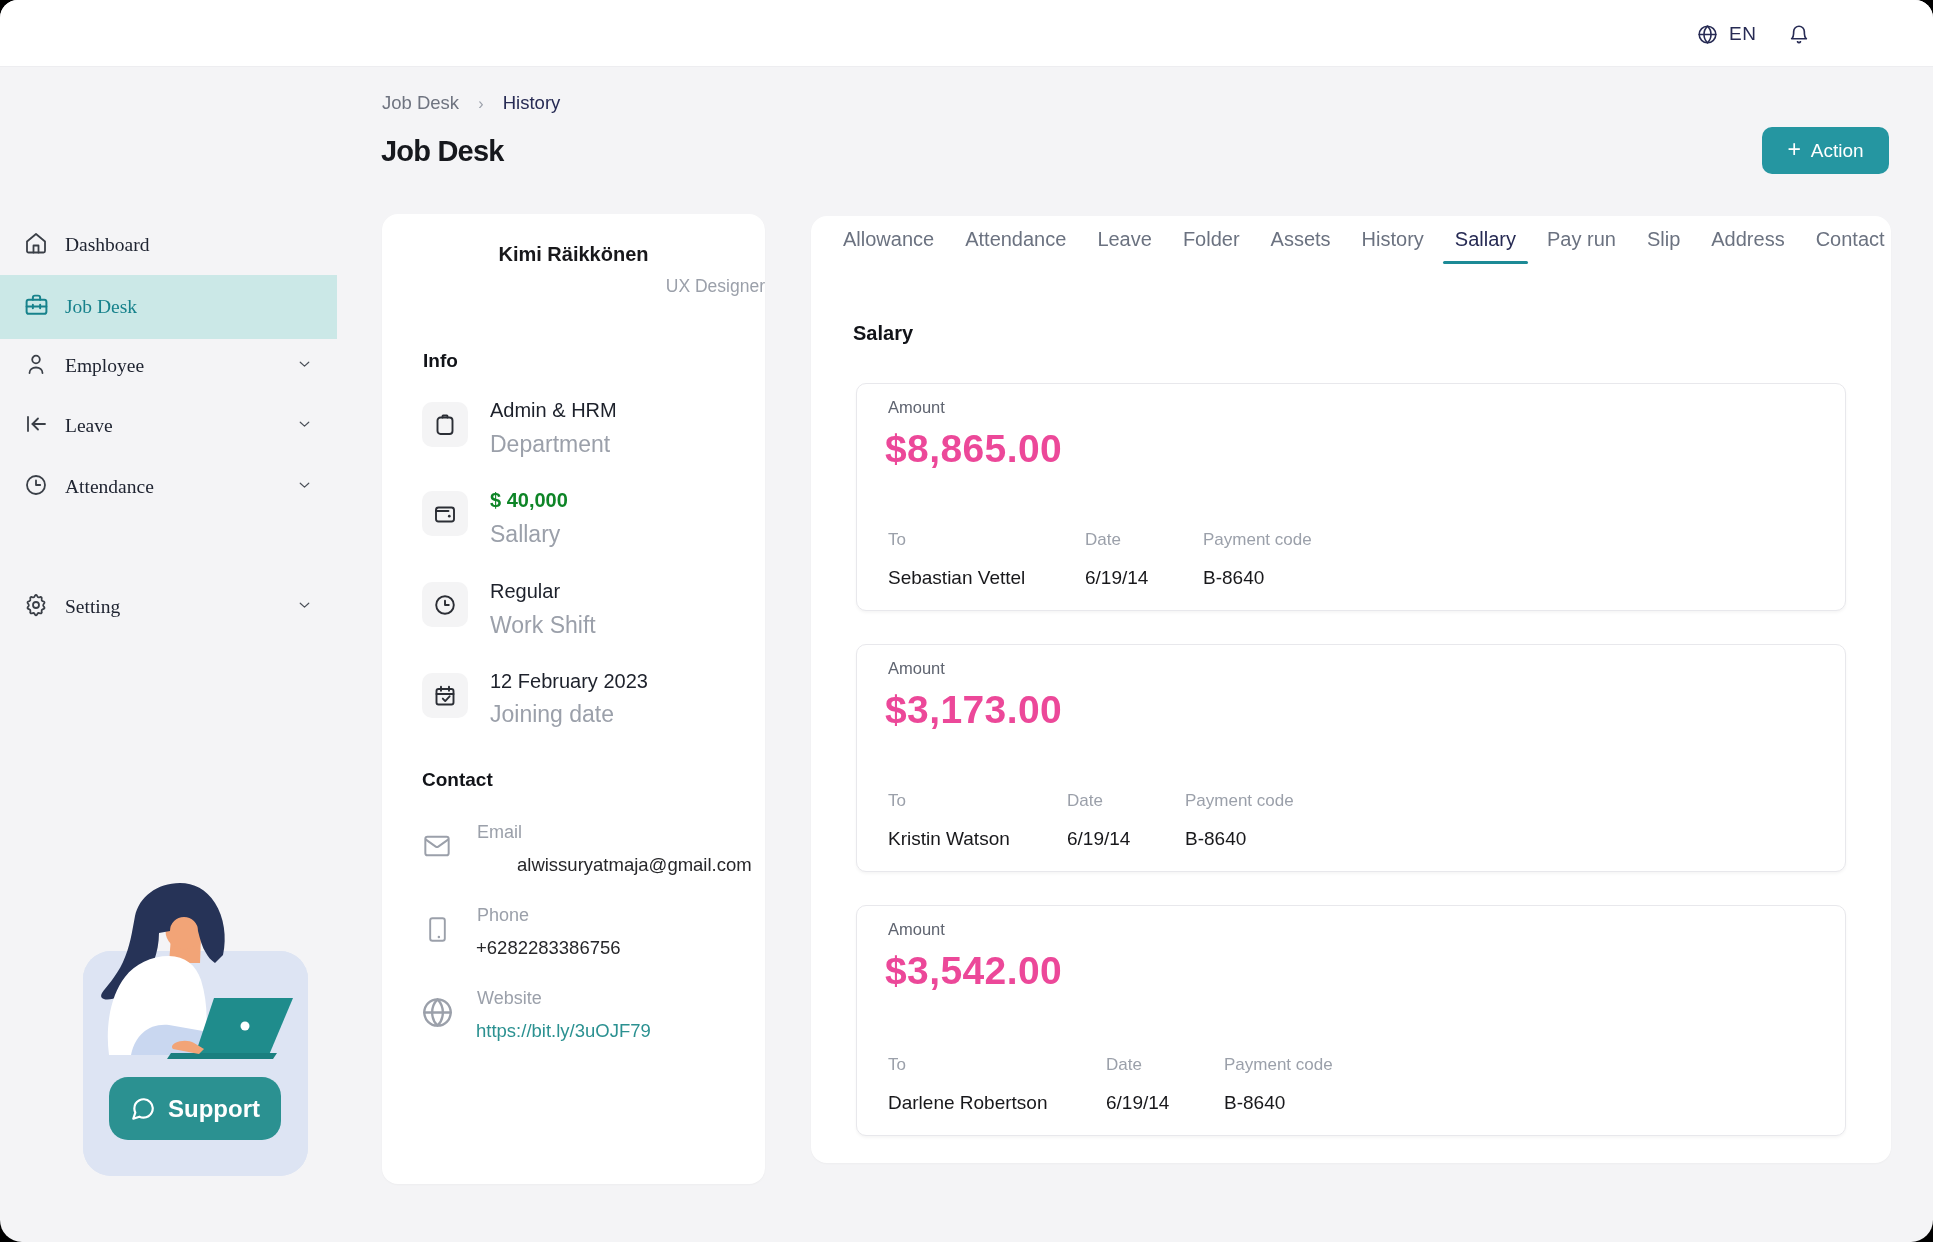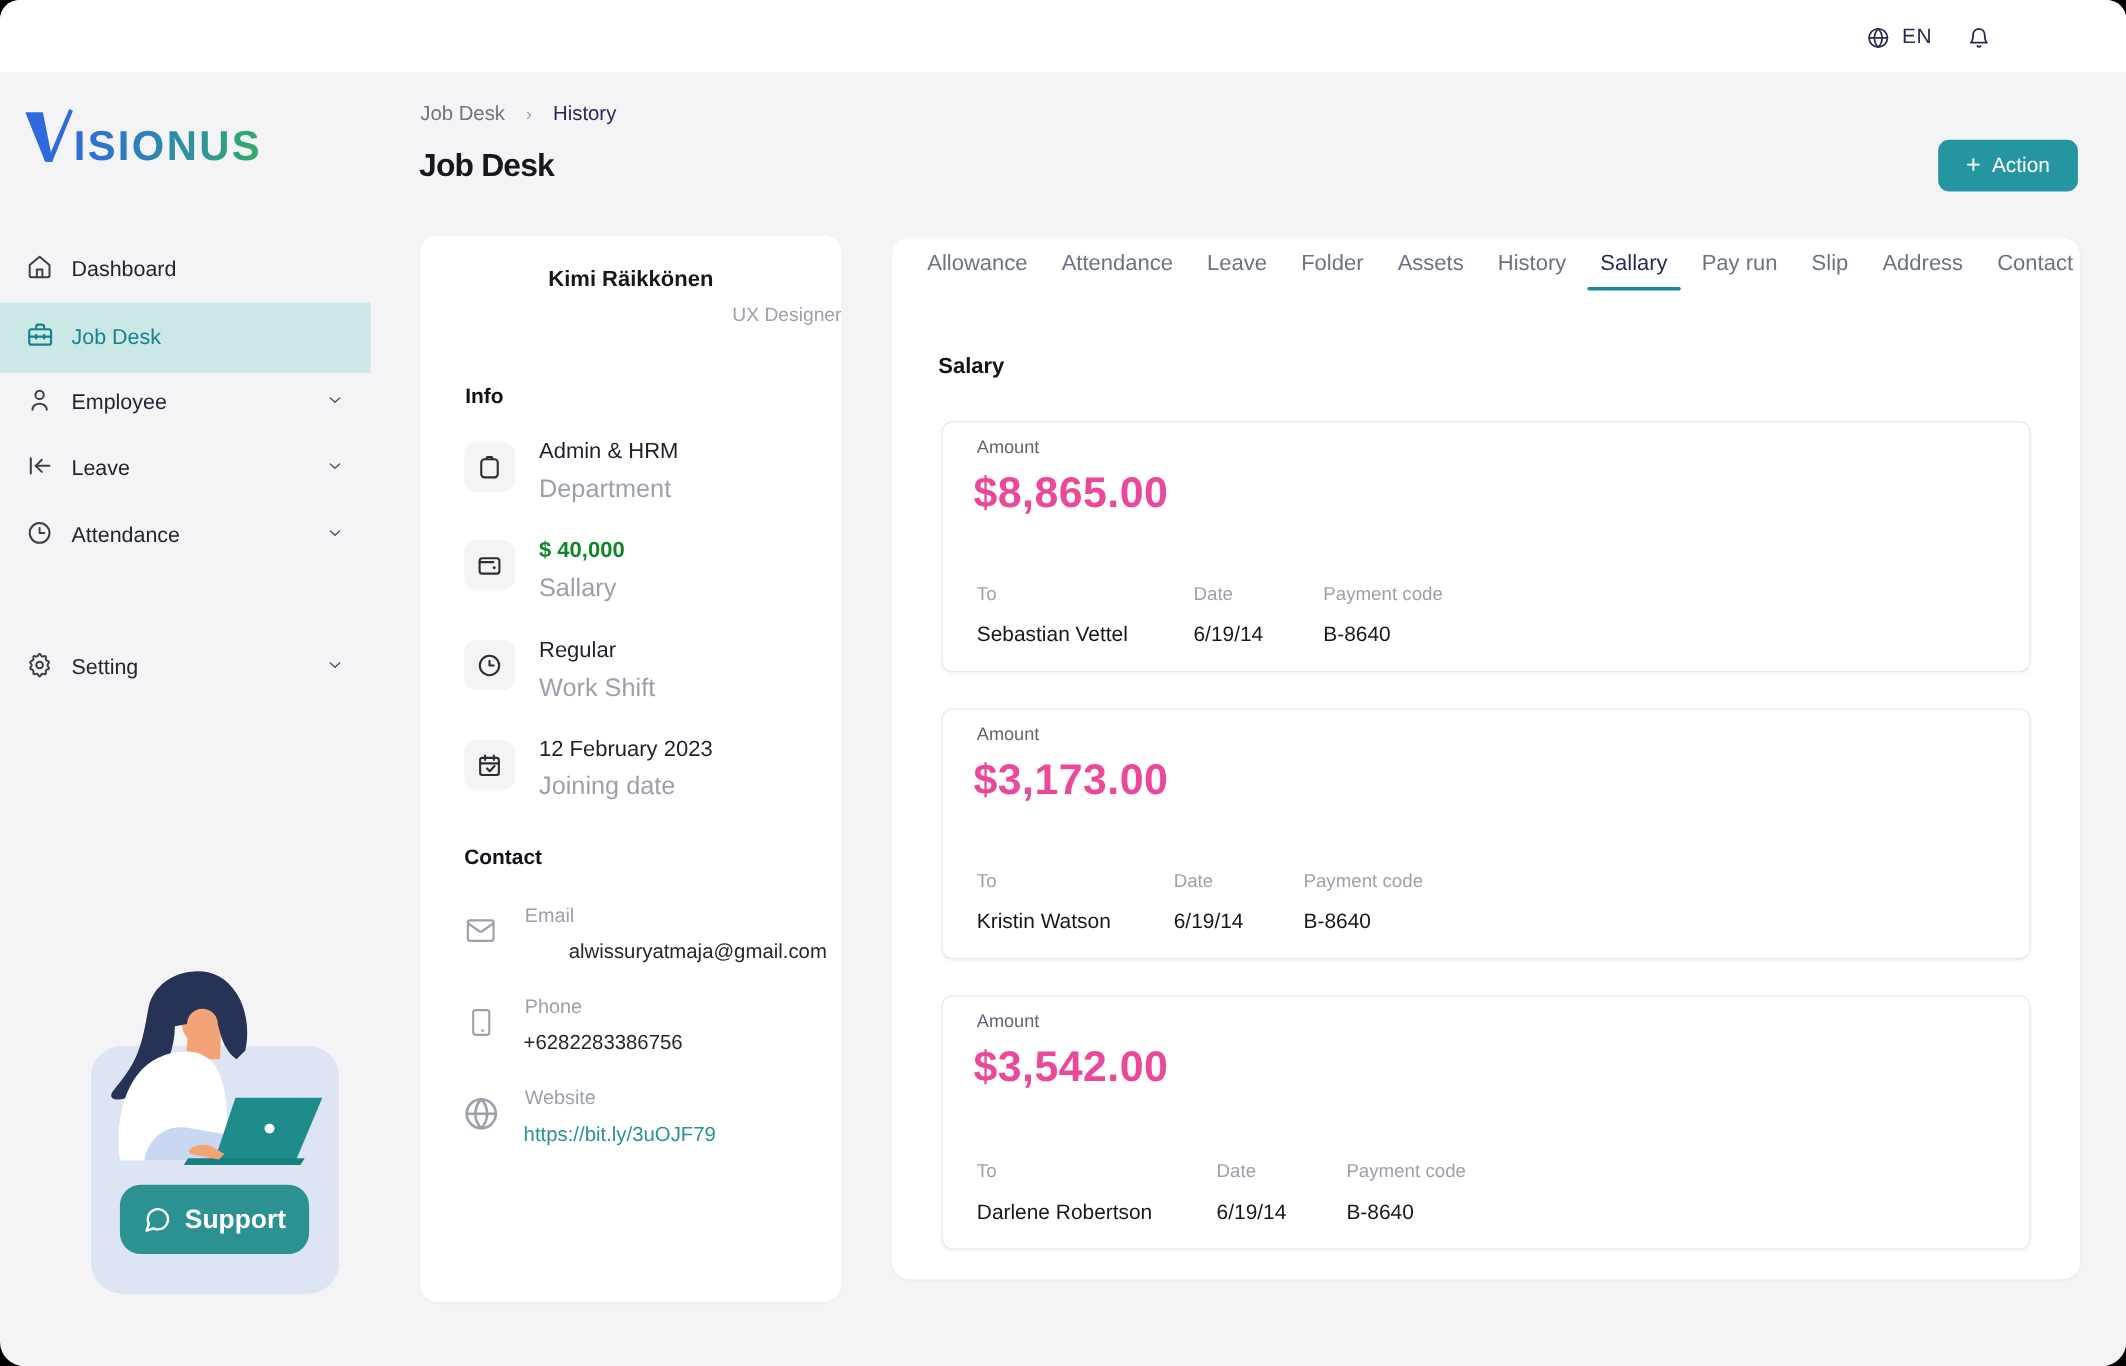--- a/index.html
+++ b/index.html
@@ -4,21 +4,21 @@
 <style>
   * { margin:0; padding:0; box-sizing:border-box; }
   html,body { background:#000; }
   body { width:1933px; height:1242px; font-family:"Liberation Sans", sans-serif; }
   .app { position:relative; width:1933px; height:1242px; background:#f4f4f6; border-radius:18px 18px 22px 22px; overflow:hidden; }
   .hdr { position:absolute; left:0; top:0; width:1933px; height:67px; background:#fff; border-bottom:1px solid #ededf0;padding-left:36px; }
   .hdr .en { position:absolute; left:1729px; top:23px; font-size:19px; font-weight:500; color:#272b54; letter-spacing:.5px; }
   .icon { position:absolute; }
   
   .logo { position:absolute; left:23px; top:99px; }
-  .menu-item { position:absolute; left:0; width:337px; height:62px; }
+  .menu-item { position:absolute; left:0; width:337px; height:62px;font-family:Liberation Serif, serif; }
   .menu-item .mi-ico { position:absolute; left:24px; top:50%; transform:translateY(-50%); }
   .menu-item .mi-txt { position:absolute; left:65px; top:50%; transform:translateY(-50%); font-size:19.5px; font-weight:500; color:#202532; }
   .menu-item .mi-chev { position:absolute; right:24px; top:50%; transform:translateY(-50%); }
   .menu-item.active { background:#cbe8e7; }
   .menu-item.active .mi-txt { color:#17828c; }
   
   .support-card { position:absolute; left:83px; top:951px; width:225px; height:225px; background:#dde4f3; border-radius:28px; }
   .support-btn { position:absolute; z-index:3; left:109px; top:1077px; width:172px; height:63px; background:#2b9191; border-radius:19px; color:#fff; display:flex; align-items:center; justify-content:center; gap:12px; font-size:24px; font-weight:700; }
   
   .crumb { position:absolute; left:382px; top:92px; font-size:18.5px; color:#6f7480; }
@@ -270,32 +270,20 @@
           <circle cx="12" cy="12" r="9.5" stroke="#272b54" stroke-width="1.8" stroke-linecap="round" stroke-linejoin="round"></circle>
           <path d="M2.5 12h19" stroke="#272b54" stroke-width="1.8" stroke-linecap="round" stroke-linejoin="round"></path>
           <path d="M12 2.5c2.7 2.6 4 6 4 9.5s-1.3 6.9-4 9.5c-2.7-2.6-4-6-4-9.5s1.3-6.9 4-9.5Z" stroke="#272b54" stroke-width="1.8" stroke-linecap="round" stroke-linejoin="round"></path>
         </svg></span>
     <span class="en">EN</span>
     <span class="icon" style="left:1788px;top:23px;"><svg width="22" height="22" viewBox="0 0 24 24" fill="none" style="">
           <path d="M6.2 9.3a5.8 5.8 0 0 1 11.6 0c0 6.3 2.2 7.9 2.2 7.9H4s2.2-1.6 2.2-7.9" stroke="#272b54" stroke-width="1.8" stroke-linecap="round" stroke-linejoin="round"></path>
           <path d="M10.4 20.5a1.9 1.9 0 0 0 3.2 0" stroke="#272b54" stroke-width="1.8" stroke-linecap="round" stroke-linejoin="round"></path>
         </svg></span>
   </div>
-  <div class="logo"><svg width="216" height="50" viewBox="0 0 216 50" fill="none">
-    <defs>
-      <linearGradient id="lg" x1="44" y1="0" x2="216" y2="0" gradientUnits="userSpaceOnUse">
-        <stop offset="0" stop-color="#2e6ade"></stop>
-            <stop offset="0.55" stop-color="#2e8da6"></stop>
-            <stop offset="1" stop-color="#33ac68"></stop>
-      </linearGradient>
-    </defs>
-    <polygon points="0,3 16,3 25,48 18,48" fill="#2e6ade"></polygon>
-    <polygon points="40,0 43.2,2 24.5,48 19.5,48" fill="#2e6ade"></polygon>
-    <text x="44" y="46" font-family="Liberation Sans, sans-serif" font-size="38" font-weight="bold" letter-spacing="1" fill="url(#lg)" textLength="170">ISIONUS</text>
-  </svg></div>
   <svg style="position:absolute;left:75px;top:875px;" width="250" height="310" viewBox="0 0 250 310">
     <rect x="8" y="76" width="225" height="225" rx="28" fill="#dde4f3"></rect>
     <path d="M96 62 L126 62 L125 88 L94 88 Z" fill="#f2a477"></path>
     <circle cx="109" cy="56" r="18.5" fill="#f2a477"></circle>
     <path d="M105 8C82 8 64 22 60 41c-3 16-5 31-12 46-7 15-17 25-21 31-4 7 6 9 18 3 16-8 28-21 34-35 3-9 5-18 5-28l11-2a14 14 0 0 1 28 0c2 8 4 16 8 22 2 4 5 7 9 10l8-8c4-18 1-38-8-52C131 14 119 8 105 8Z" fill="#263357"></path>
     <path d="M34 180c-4-30 2-60 16-78 10-13 26-21 44-21 16 0 27 9 32 24 6 19 7 42 4 59l-3 16Z" fill="#fff"></path>
     <path d="M56 180c4-20 18-32 38-30l34 6 4 24Z" fill="#c9d7f0"></path>
     <path d="M139 123h79l-24 57h-74Z" fill="#1f8c8c"></path>
     <circle cx="170" cy="151" r="4.5" fill="#fff"></circle>
     <path d="M92 184l4-6h106l-4 6Z" fill="#1a7f7f"></path>

